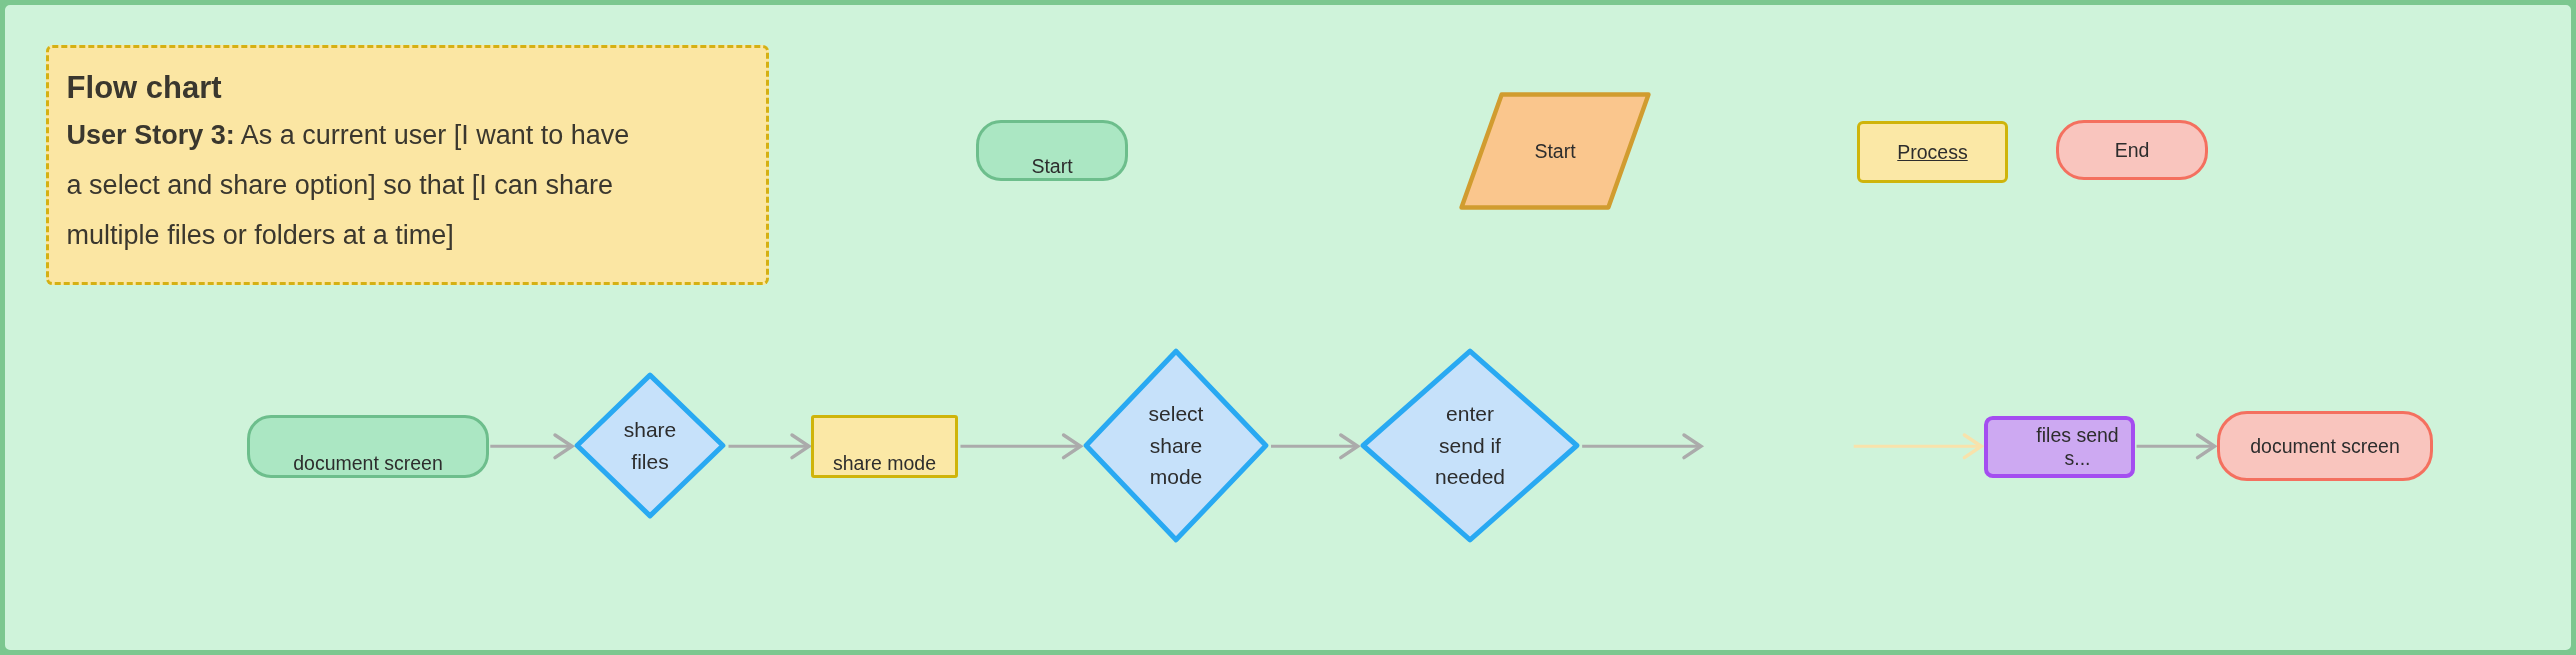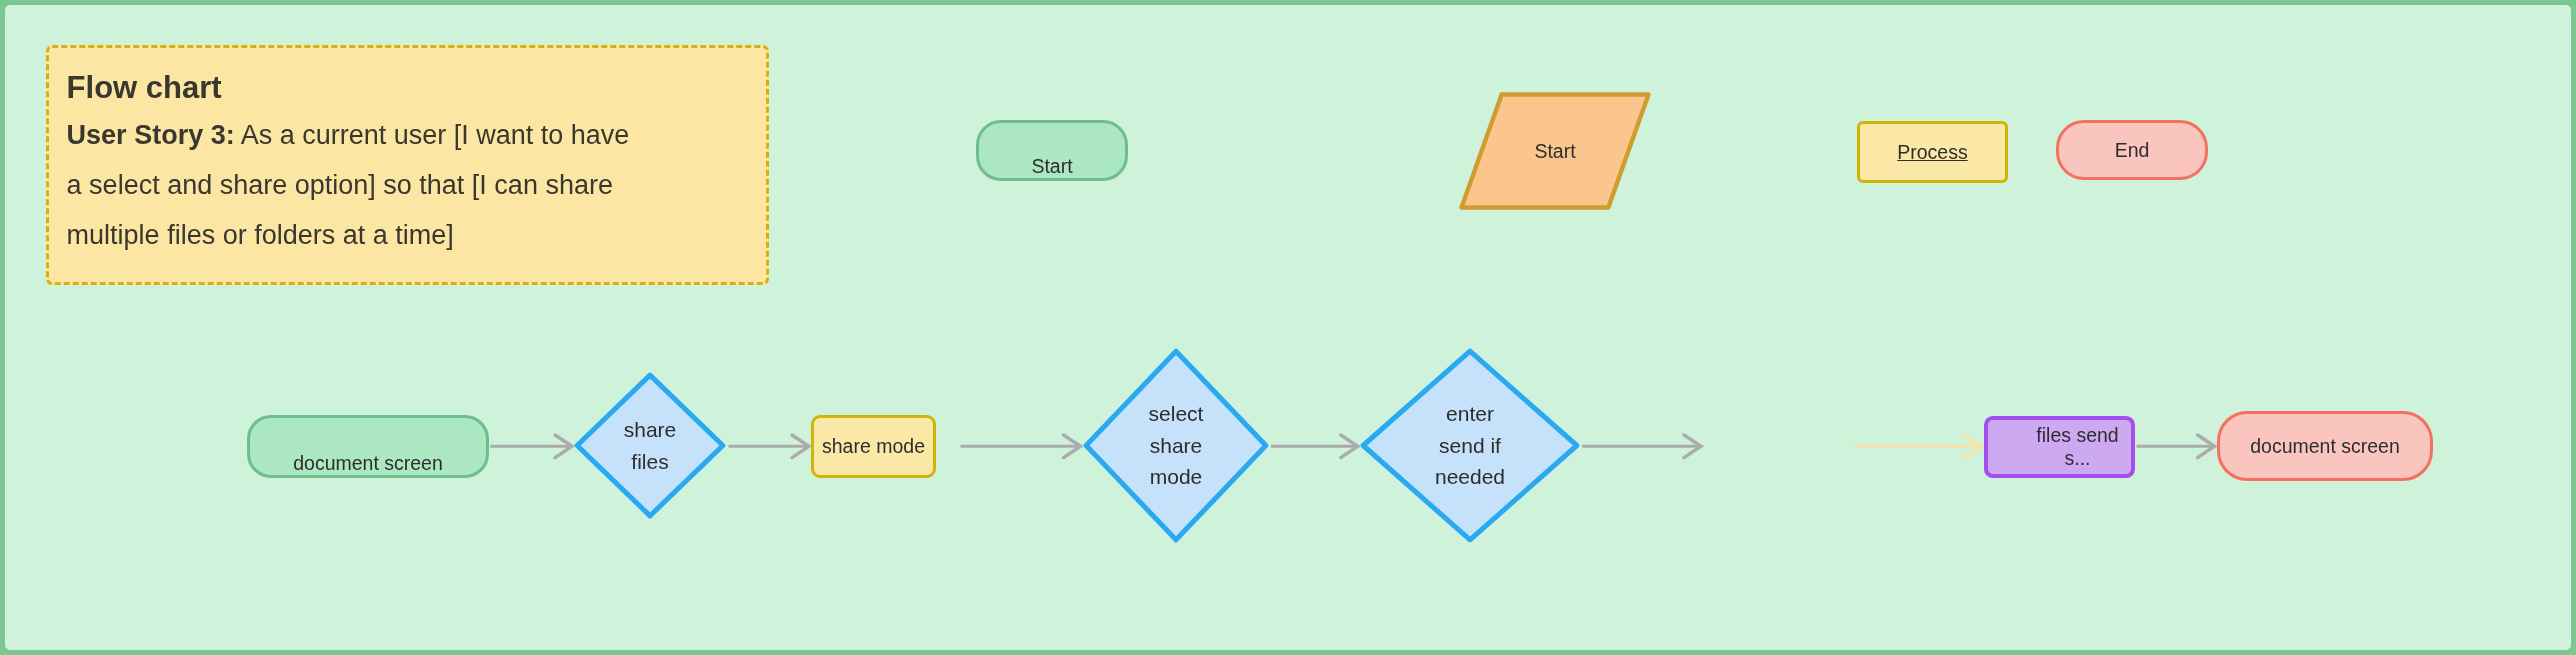--- a/index.html
+++ b/index.html
@@ -62,21 +62,21 @@
   
   .n-legend-start   { left: 971px; top: 115px; width: 152px; height: 61px;  border-radius: 25px; }
   .n-legend-decision{ left: 1179px; top: 39px;  width: 229px; height: 215px; }
   .n-legend-input   { left: 1454px; top: 87px; width: 192px; height: 118px; }
   .n-legend-choice  { left: 1698px; top: 101px; width: 99px; height: 91px; border-radius: 50%; }
   .n-legend-process { left: 1852px; top: 116px; width: 151px; height: 62px;  border-radius: 6px; text-decoration: underline; }
   .n-legend-end     { left: 2051px; top: 115px; width: 152px; height: 60px;  border-radius: 28px; }
   
   .n-doc-start   { left: 242px;  top: 410px; width: 242px; height: 63px; border-radius: 24px; }
   .n-share-files { left: 569px;  top: 367px; width: 152px; height: 147px; }
-  .n-share-mode  { left: 806px; top: 410px; width: 125px; height: 63px; border-radius: 9px; }
+  .n-share-mode  { left: 806px; top: 410px; width: 147px; height: 63px; border-radius: 3px; align-items: flex-end; }
   .n-select-share{ left: 1078px; top: 343px; width: 186px; height: 195px; }
   .n-enter-notes { left: 1355px; top: 343px; width: 220px; height: 195px; }
   .n-send-files  { left: 1699px; top: 411px; width: 148px; height: 62px;  border-radius: 6.3px; }
   .n-files-send  { left: 1979px; top: 411px; width: 151px; height: 62px;  border-radius: 8.8px; }
   .n-doc-end     { left: 2212px; top: 406px; width: 216px; height: 70px; border-radius: 30px; }
   
   #edge-layer { position: absolute; inset: 0; width: 2576px; height: 655px; pointer-events: none; }
 </style>
 </head>
 <body>

